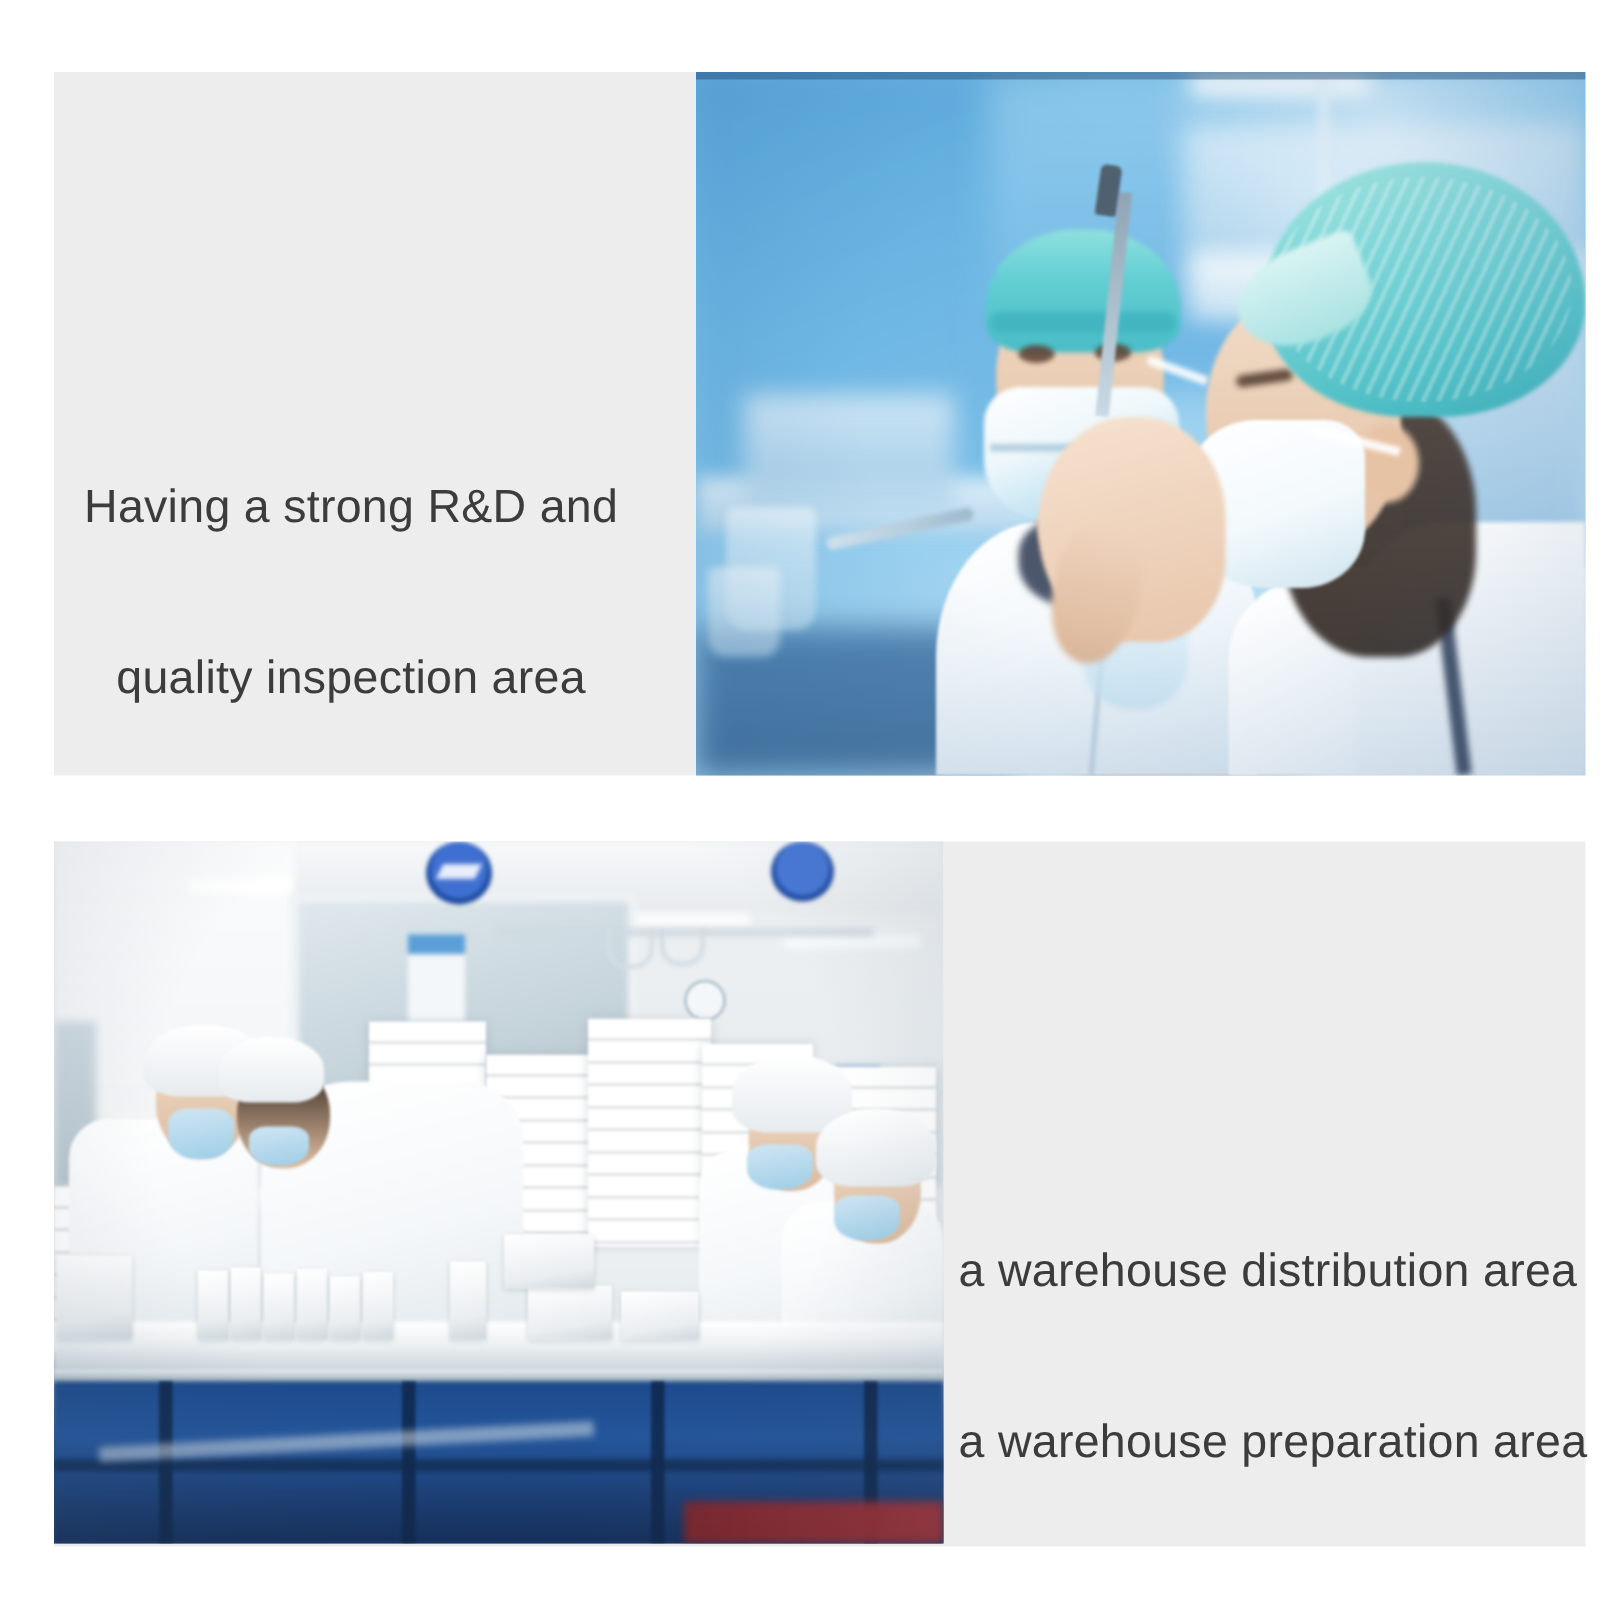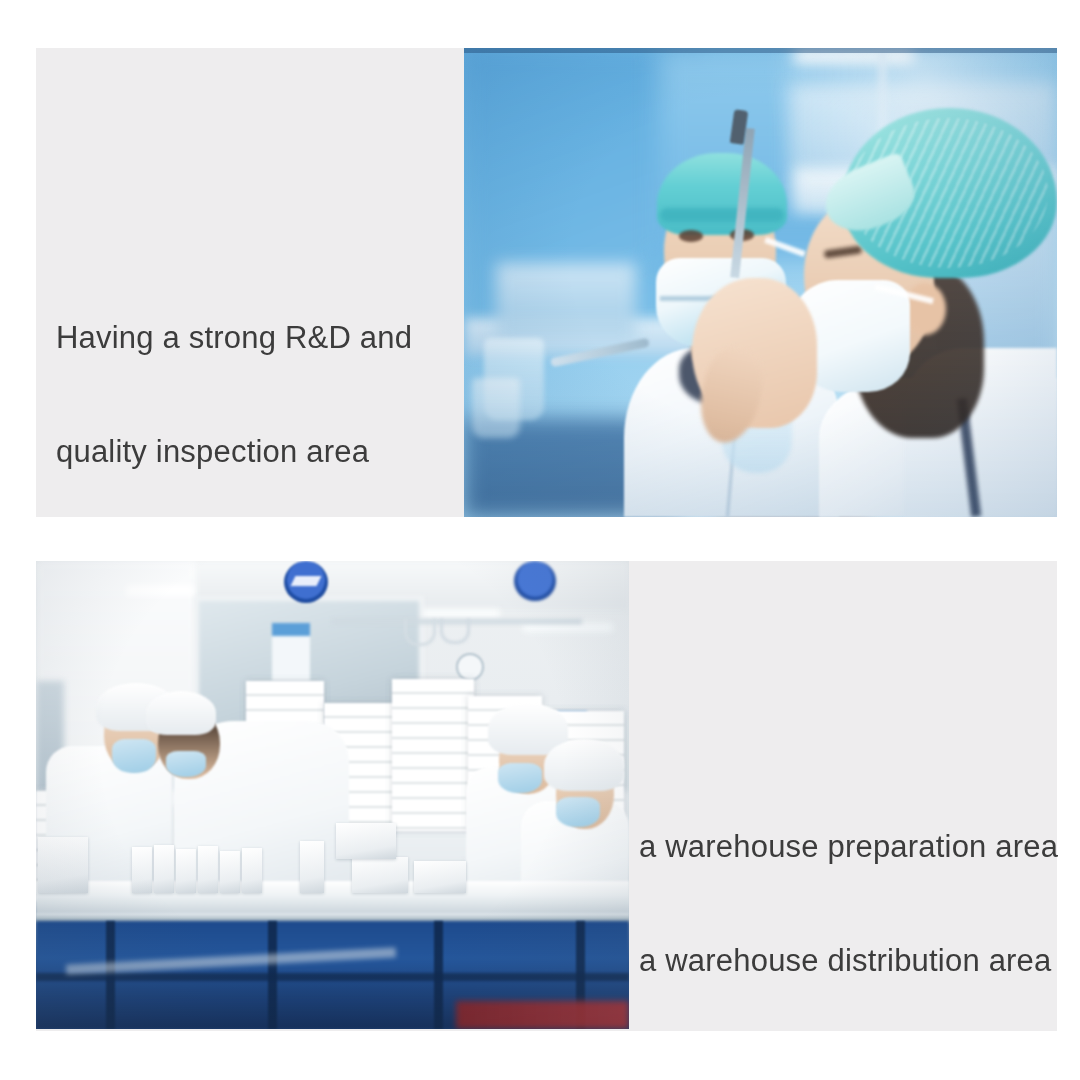--- a/index.html
+++ b/index.html
@@ -31,21 +31,21 @@
   
   .caption {
     position: absolute;
     color: #3c3c3c;
     font-size: 31px;
     line-height: 38px;
     letter-spacing: 0.2px;
     white-space: pre;
     font-weight: 400;
   }
-  #caption-top    { left: 56px;  top: 243px; }
+  #caption-top    { left: 56px;  top: 243px; text-align: center; }
   #caption-bottom { left: 639px; top: 752px; }
   .caption .line { display: block; }
 
   
   .photo {
     position: absolute;
     overflow: hidden;
   }
   #photo-lab {
     left: 464px; top: 48px; width: 593px; height: 469px;
@@ -655,22 +655,22 @@
     <div class="layer pipette-tip"></div>
     <div class="layer spatula"></div>
 
     <div class="layer lab-topstrip"></div>
     <div class="layer lab-vignette"></div>
   </div>
 
   <div class="panel" id="panel-bottom"></div>
 
   <div class="caption" id="caption-bottom">
+    <span class="line">a warehouse distribution area</span>
     <span class="line">a warehouse preparation area</span>
-    <span class="line">a warehouse distribution area</span>
   </div>
 
   <div class="photo" id="photo-warehouse">
     <div class="layer wh-ceiling"></div>
     <div class="layer wh-wallL"></div>
     <div class="layer wh-winL"></div>
     <div class="layer wh-lightA"></div>
     <div class="layer wh-lightB"></div>
     <div class="layer wh-lightC"></div>
     <div class="layer wh-lightD"></div>

